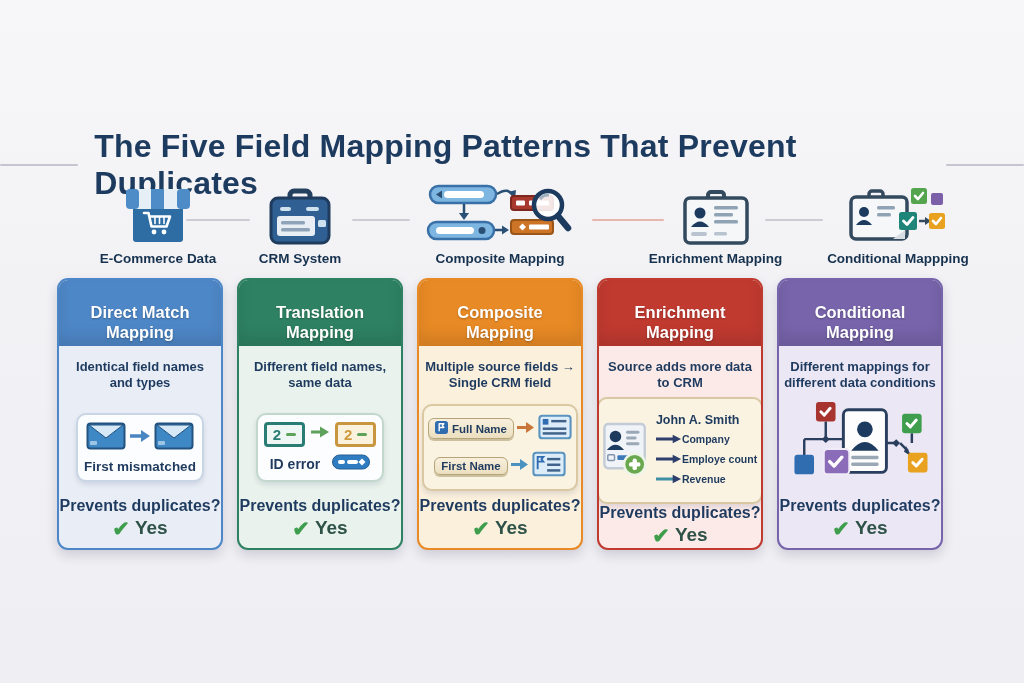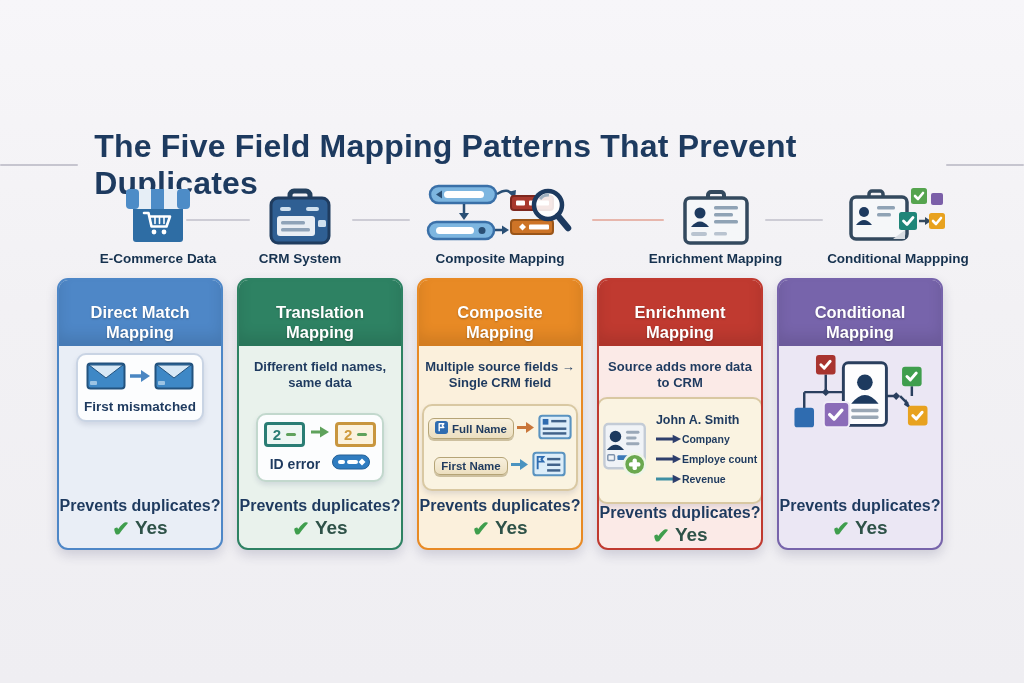--- a/index.html
+++ b/index.html
@@ -186,20 +186,21 @@
     </div>
   </div>
 
   <div class="cards-row">
 
     <section class="card" style="--accent: #4e87c7; --body-bg: #e9eef6;">
       <header class="card-header">
         <span class="card-title">Direct Match Mapping</span>
       </header>
       <div class="card-body">
+        <p class="card-desc">Identical field names and types</p>
         <div class="illus-frame">
           <div class="env-row">
             <span>
               <svg width="40" height="28" viewBox="0 0 40 28">
                 <rect x="1.5" y="1.5" width="37" height="25" rx="3" fill="#3e88c6" stroke="#23537f" stroke-width="2"></rect>
                 <path d="M3 3 h34 L20 16 z" fill="#d7e8f6" stroke="#23537f" stroke-width="1"></path>
                 <rect x="4" y="19" width="7" height="4" rx="1" fill="#9cc4e4"></rect>
               </svg>
             </span>
             <span>
@@ -398,20 +399,21 @@
           </p>
         </div>
       </div>
     </section>
 
     <section class="card" style="--accent: #7764ab; --body-bg: #ebe7f4;">
       <header class="card-header">
         <span class="card-title">Conditional Mapping</span>
       </header>
       <div class="card-body">
+        <p class="card-desc">Different mappings for different data conditions</p>
         <span>
           <svg width="148" height="90" viewBox="0 0 150 92">
             <line x1="40" y1="22" x2="40" y2="40" stroke="#2a3f5e" stroke-width="2.5"></line>
             <line x1="18" y1="40" x2="58" y2="40" stroke="#2a3f5e" stroke-width="2.5"></line>
             <line x1="18" y1="40" x2="18" y2="58" stroke="#2a3f5e" stroke-width="2.5"></line>
             <path d="M36 40 l4 -4 4 4 -4 4 z" fill="#2a3f5e"></path>
             <rect x="58" y="10" width="44" height="64" rx="5" fill="#fdfdfe" stroke="#2a3f5e" stroke-width="3"></rect>
             <circle cx="80" cy="30" r="8" fill="#1d3a5f"></circle>
             <path d="M66 52 q14 -18 28 0 z" fill="#1d3a5f"></path>
             <rect x="66" y="57" width="28" height="3.5" rx="1.5" fill="#9aa7b5"></rect>

